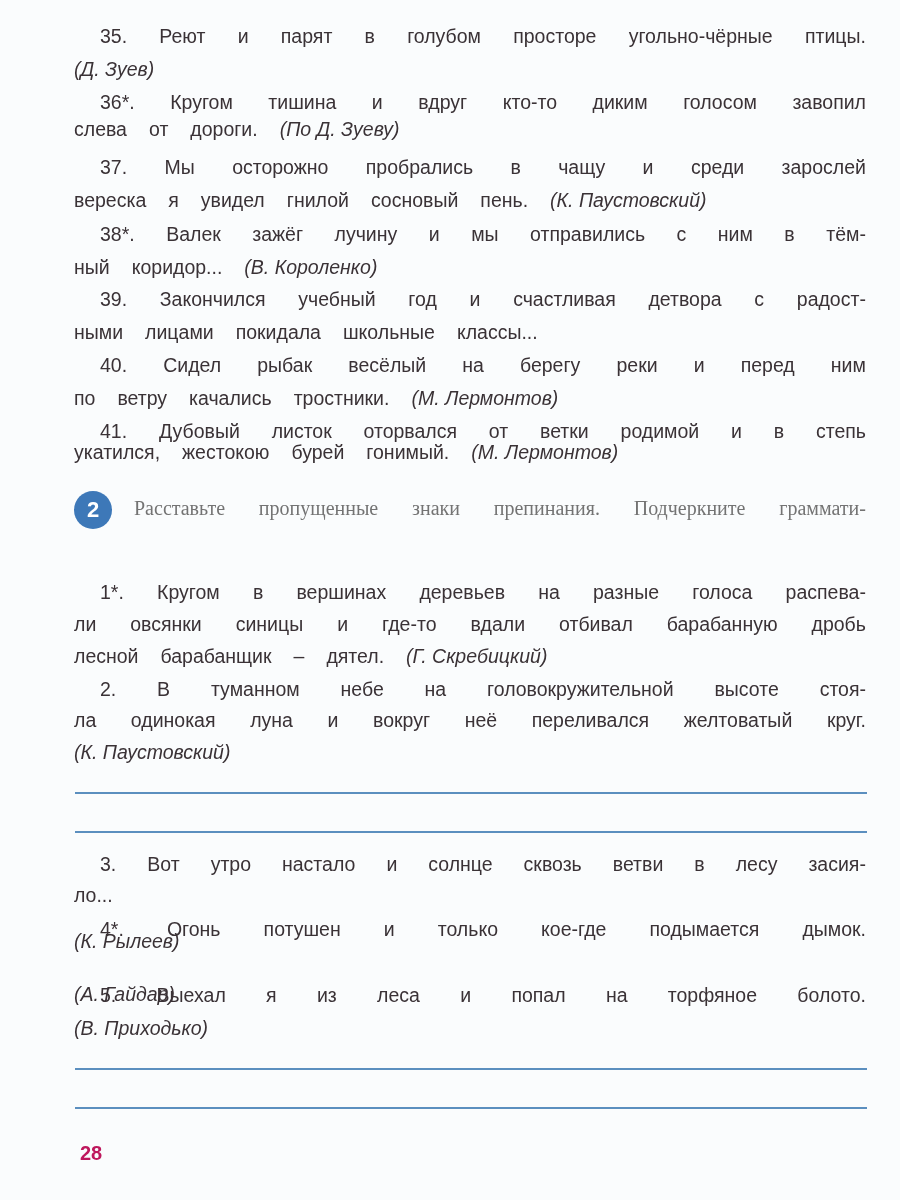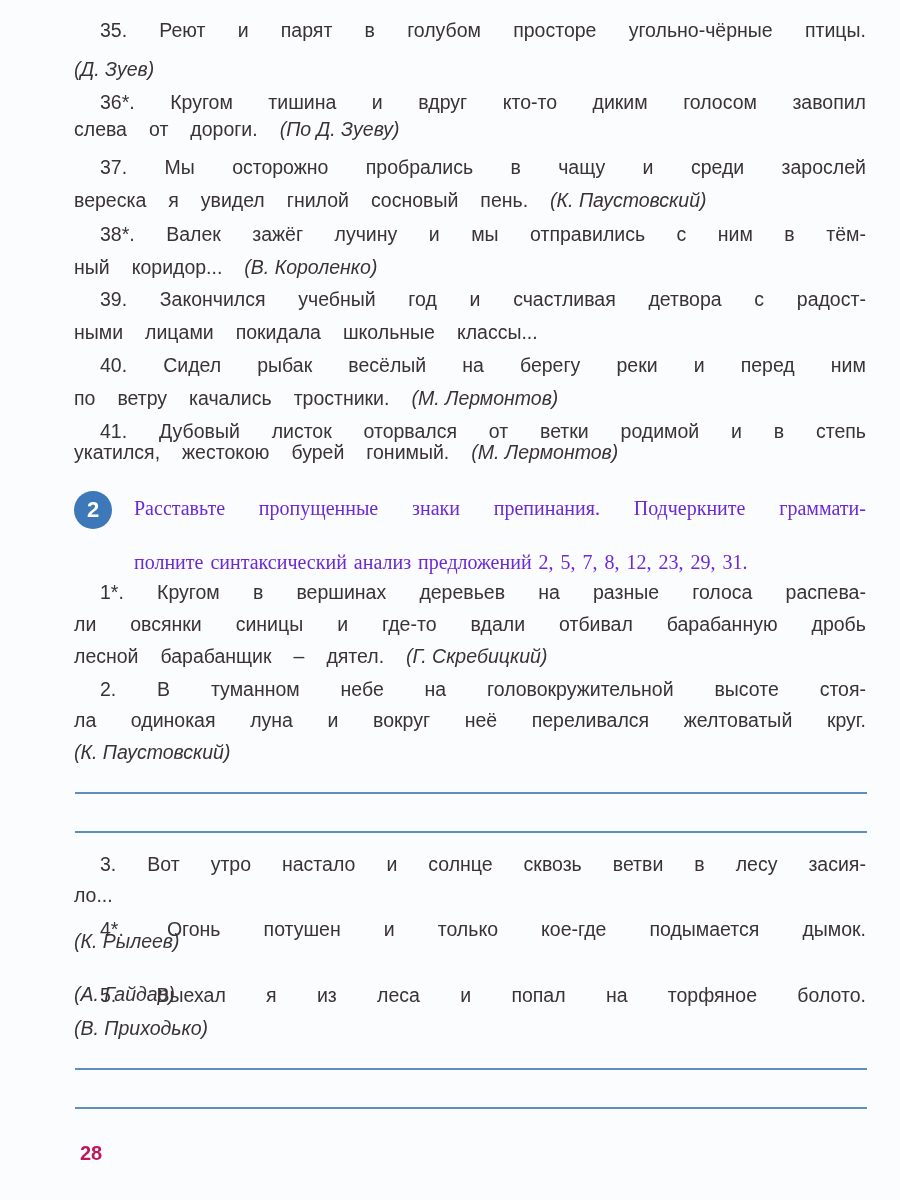--- a/index.html
+++ b/index.html
@@ -17,21 +17,21 @@
     white-space: nowrap;
     display: flex; justify-content: space-between;
   }
   .line.indent { left: 100px; width: 766px; }
   .line.last { justify-content: flex-start; gap: 22px; }
   .line .w { display: inline-block; }
   .author { font-style: italic; }
   .task-head {
     position: absolute; left: 134px; width: 732px;
     font-family: "Liberation Serif", serif;
-    font-size: 20px; line-height: 24px; color: #6d28d9;
+    font-size: 20px; line-height: 24px; color: #737373;
     white-space: nowrap; display: flex; justify-content: space-between;
   }
   .task-head.last { justify-content: flex-start; gap: 7px; }
   .badge {
     position: absolute; left: 74px; top: 491px;
     width: 38px; height: 38px; border-radius: 50%;
     background: #3d78b8; color: #fff;
     font-family: "Liberation Sans", sans-serif; font-weight: bold;
     font-size: 22px; line-height: 38px; text-align: center;
   }
@@ -42,21 +42,21 @@
   .page-num {
     position: absolute; left: 80px; top: 1142px;
     font-weight: bold; font-size: 20px; color: #be185d;
   }
 </style>
 </head>
 <body>
 
 <div class="page" id="page">
     <div>
-      <div class="line indent" style="top: 18px;">
+      <div class="line indent" style="top: 24px;">
         <span class="w">35.</span>
         <span class="w">Реют</span>
         <span class="w">и</span>
         <span class="w">парят</span>
         <span class="w">в</span>
         <span class="w">голубом</span>
         <span class="w">просторе</span>
         <span class="w">угольно-чёрные</span>
         <span class="w">птицы.</span>
       </div>
@@ -188,34 +188,20 @@
       </div>
     </div>
     <div class="badge">2</div>
     <div class="task-head" style="top: 496px;">
       <span>Расставьте</span>
       <span>пропущенные</span>
       <span>знаки</span>
       <span>препинания.</span>
       <span>Подчеркните</span>
       <span>граммати-</span>
-    </div>
-    <div class="task-head last" style="top: 550px;">
-      <span>полните</span>
-      <span>синтаксический</span>
-      <span>анализ</span>
-      <span>предложений</span>
-      <span>2,</span>
-      <span>5,</span>
-      <span>7,</span>
-      <span>8,</span>
-      <span>12,</span>
-      <span>23,</span>
-      <span>29,</span>
-      <span>31.</span>
     </div>
     <div>
       <div class="line indent" style="top: 580px;">
         <span class="w">1*.</span>
         <span class="w">Кругом</span>
         <span class="w">в</span>
         <span class="w">вершинах</span>
         <span class="w">деревьев</span>
         <span class="w">на</span>
         <span class="w">разные</span>

